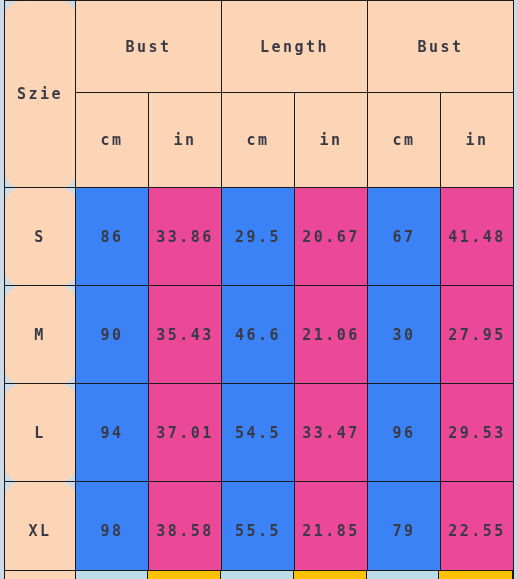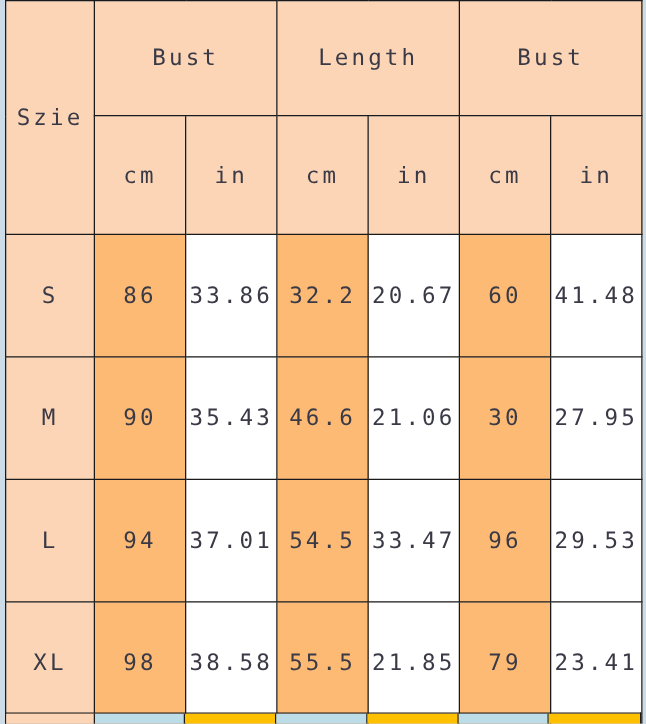--- a/index.html
+++ b/index.html
@@ -31,42 +31,43 @@
     width: 509px;
     border-collapse: collapse;
     table-layout: fixed;
   }
 
   #size-chart-table td {
     border: 1.3px solid #1a1a1a;
     text-align: center;
     vertical-align: middle;
     color: #3a3a46;
-    font-size: 18px;
+    font-size: 15px;
     letter-spacing: 2.5px;
     padding: 0;
-    font-weight: 400;
+    font-weight: 700;
   }
 
   
   col.size-col    { width: 71px; }
   col.measure-col { width: 73px; }
 
   
   .c-head {
     background: #fbd5b5;
   }
   .c-size {
     background: #fbd5b5;
+    border-radius: 16px;
   }
   .c-cm {
-    background: #fdba74;
+    background: #3b82f6;
   }
   .c-in {
-    background: #ffffff;
+    background: #ec4899;
   }
 
   
   .row-group-head td { height: 91px; }
   .row-unit-head  td { height: 94px; }
   .row-data       td { height: 97px; }
 
   
   .c-head, .c-size {
     font-size: 16px;
@@ -135,23 +136,23 @@
         <td class="c-head unit-label">cm</td>
         <td class="c-head unit-label">in</td>
         <td class="c-head unit-label">cm</td>
         <td class="c-head unit-label">in</td>
       </tr>
 
       <tr class="row-data">
         <td class="c-size">S</td>
         <td class="c-cm data-val">86</td>
         <td class="c-in data-val">33.86</td>
-        <td class="c-cm data-val">32.2</td>
+        <td class="c-cm data-val">29.5</td>
         <td class="c-in data-val">20.67</td>
-        <td class="c-cm data-val">60</td>
+        <td class="c-cm data-val">67</td>
         <td class="c-in data-val">41.48</td>
       </tr>
 
       <tr class="row-data">
         <td class="c-size">M</td>
         <td class="c-cm data-val">90</td>
         <td class="c-in data-val">35.43</td>
         <td class="c-cm data-val">46.6</td>
         <td class="c-in data-val">21.06</td>
         <td class="c-cm data-val">30</td>
@@ -168,21 +169,21 @@
         <td class="c-in data-val">29.53</td>
       </tr>
 
       <tr class="row-data">
         <td class="c-size">XL</td>
         <td class="c-cm data-val">98</td>
         <td class="c-in data-val">38.58</td>
         <td class="c-cm data-val">55.5</td>
         <td class="c-in data-val">21.85</td>
         <td class="c-cm data-val">79</td>
-        <td class="c-in data-val">23.41</td>
+        <td class="c-in data-val">22.55</td>
       </tr>
     </tbody>
   </table>
 
   <div id="clipped-next-row">
     <div class="seg seg-size"></div>
     <div class="seg seg-cm"></div>
     <div class="seg seg-in"></div>
     <div class="seg seg-cm"></div>
     <div class="seg seg-in"></div>

